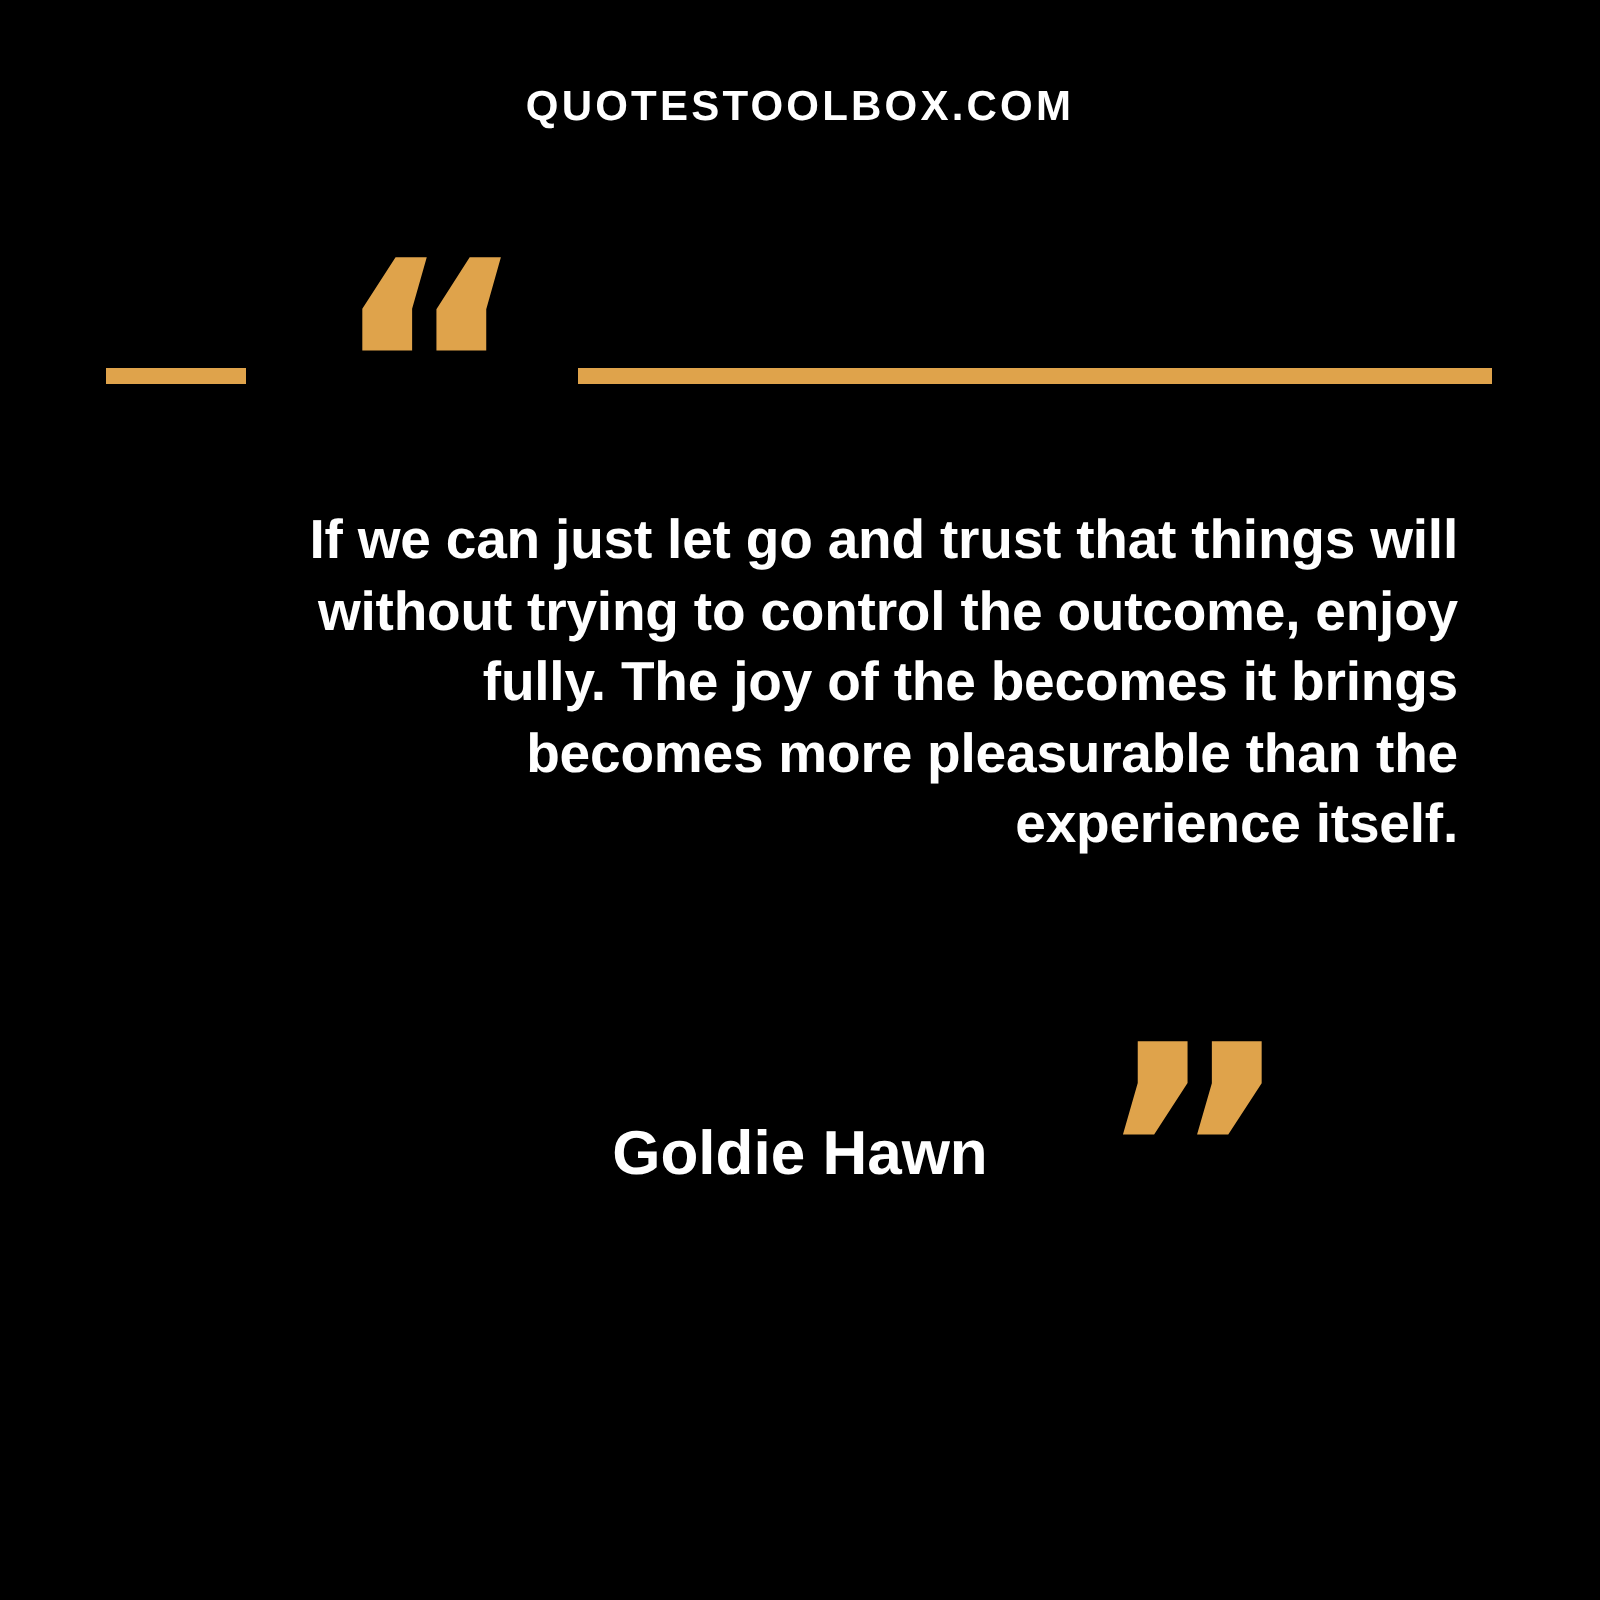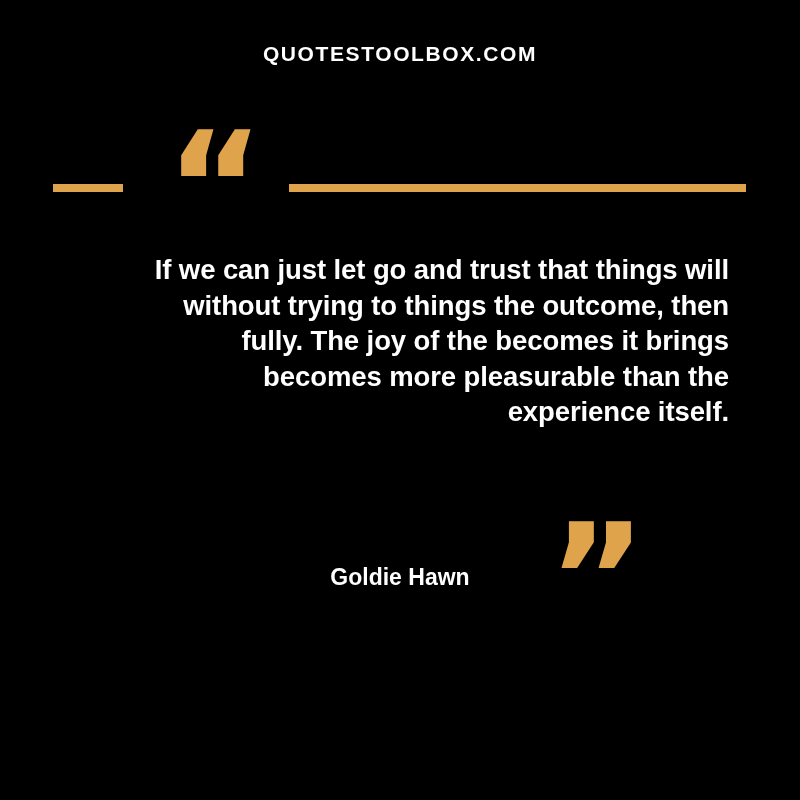--- a/index.html
+++ b/index.html
@@ -115,42 +115,42 @@
   }
 
   
   .author {
     position: absolute;
     left: 0;
     top: 562px;
     width: 800px;
     text-align: center;
     color: #ffffff;
-    font-size: 23px;
+    font-size: 31px;
     font-weight: bold;
     line-height: 30px;
     white-space: nowrap;
   }
 </style>
 </head>
 <body>
 
 <div id="quote-card">
 
   <div class="site-header">QUOTESTOOLBOX.COM</div>
 
   <div>
     <div class="rule rule-top-short"></div>
     <div class="mark-open">“</div>
     <div class="rule rule-top-long"></div>
   </div>
 
   <div class="quote-body">
     <div class="quote-line">If we can just let go and trust that things will</div>
-    <div class="quote-line">without trying to things the outcome, then</div>
+    <div class="quote-line">without trying to control the outcome, enjoy</div>
     <div class="quote-line">fully. The joy of the becomes it brings</div>
     <div class="quote-line">becomes more pleasurable than the</div>
     <div class="quote-line">experience itself.</div>
   </div>
 
   <div class="author">Goldie Hawn</div>
 
   <div>
     <div class="rule rule-bot-long"></div>
     <div class="mark-close">”</div>

